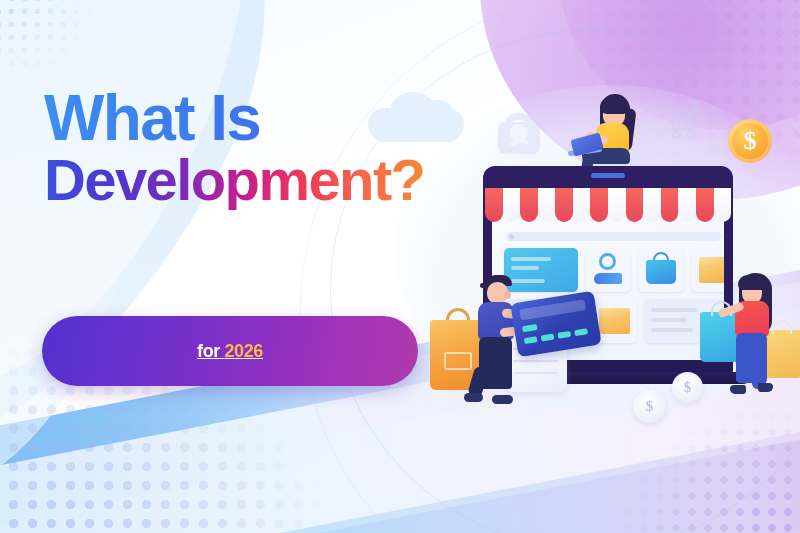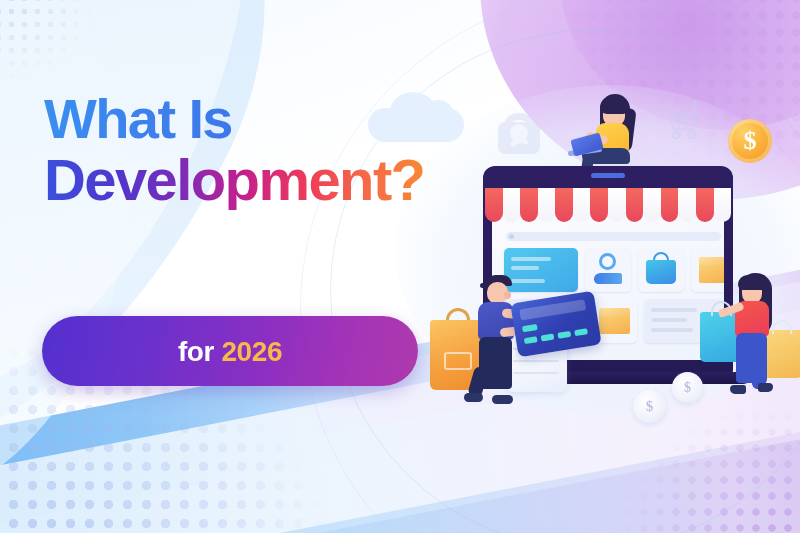--- a/index.html
+++ b/index.html
@@ -159,21 +159,21 @@
     background:#e4f0fd; border-radius:50%;
   }
 
   
   .headline {
     position:absolute; left:44px; top:88px; width:470px;
     z-index:6;
   }
   .title-line {
     font-weight:bold;
-    font-size:56px;
+    font-size:64px;
     line-height:61px;
     letter-spacing:-1.6px;
     white-space:nowrap;
     background-clip:text; -webkit-background-clip:text;
     color:transparent; -webkit-text-fill-color:transparent;
     text-shadow:none;
   }
   .tl1 {
     background-image:linear-gradient(92deg,#3b8ef0 0%, #3d74ea 45%, #2f3fd6 100%);
   }
@@ -195,22 +195,22 @@
     box-shadow:0 6px 18px rgba(96,45,175,.28);
     display:flex; flex-direction:column;
     align-items:center; justify-content:center;
     z-index:6;
   }
   .pill-l1 {
     color:#ffffff; font-weight:bold; font-size:21px;
     letter-spacing:-.4px; line-height:25px;
   }
   .pill-l2 {
-    color:#ffffff; font-weight:bold; font-size:28px;
-    letter-spacing:-.4px; line-height:27px;
+    color:#ffffff; font-weight:bold; font-size:18px;
+    letter-spacing:-.4px; line-height:27px;text-decoration:underline;
   }
   .pill-year { color:#f9b84b; }
 
   
   .illus { position:absolute; left:0; top:0; width:800px; height:533px; z-index:5; }
 
   
   .coin {
     position:absolute; left:728px; top:119px; width:44px; height:44px;
     border-radius:50%;

